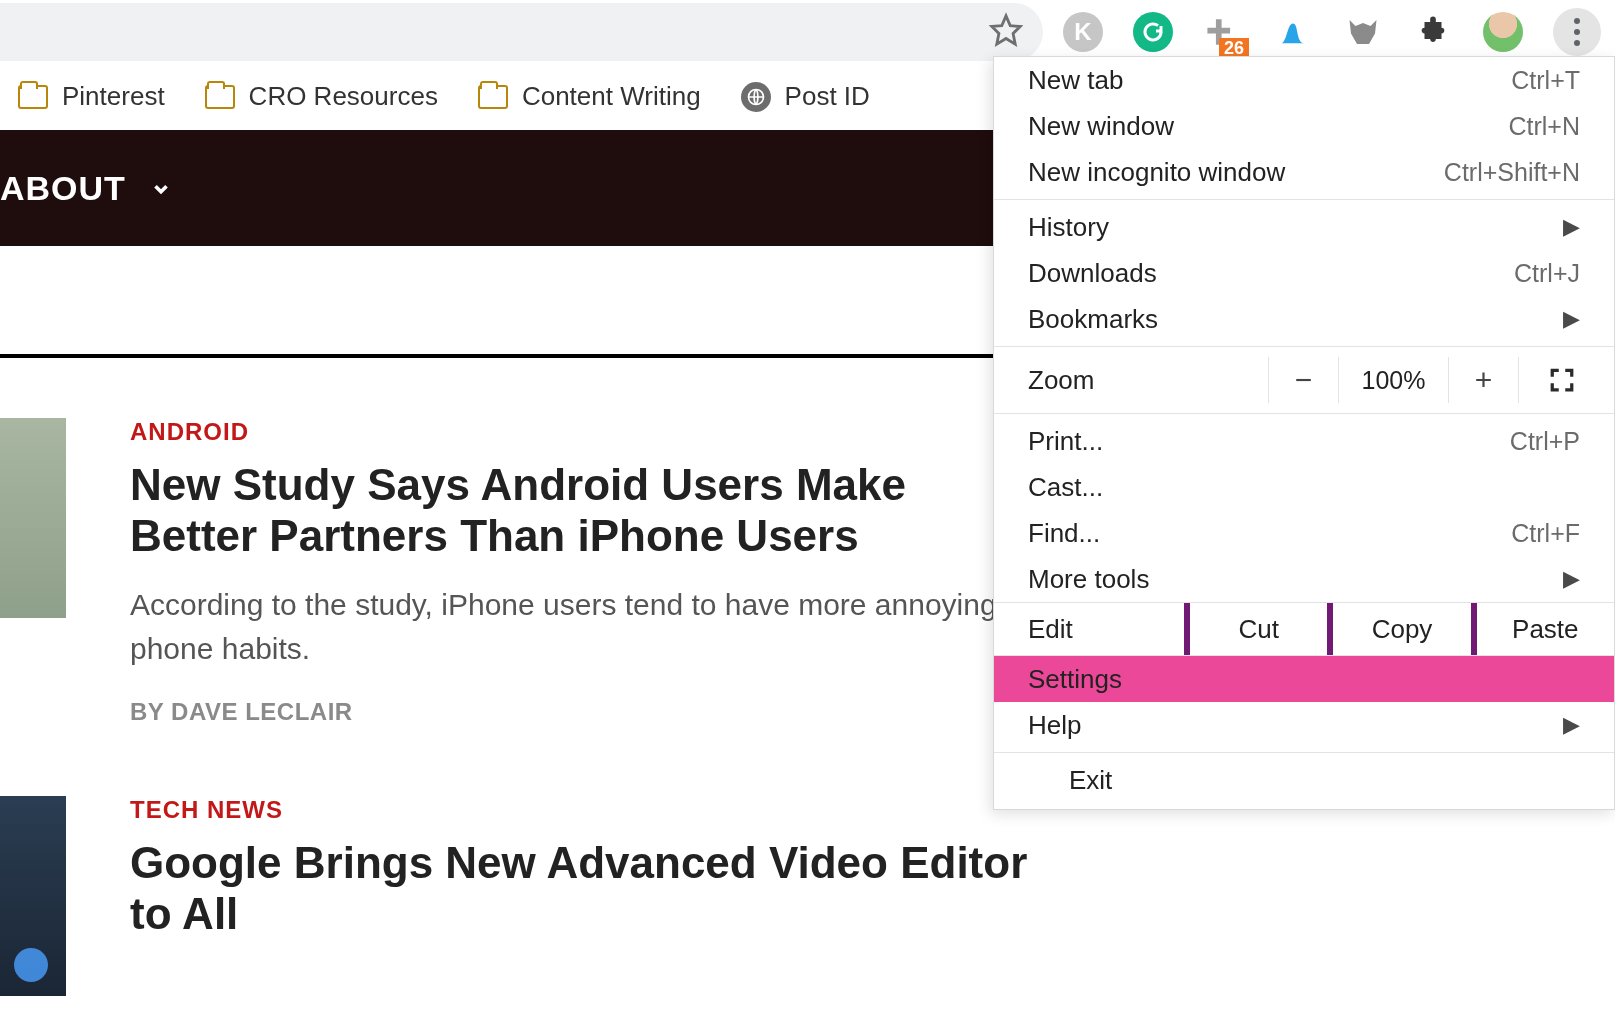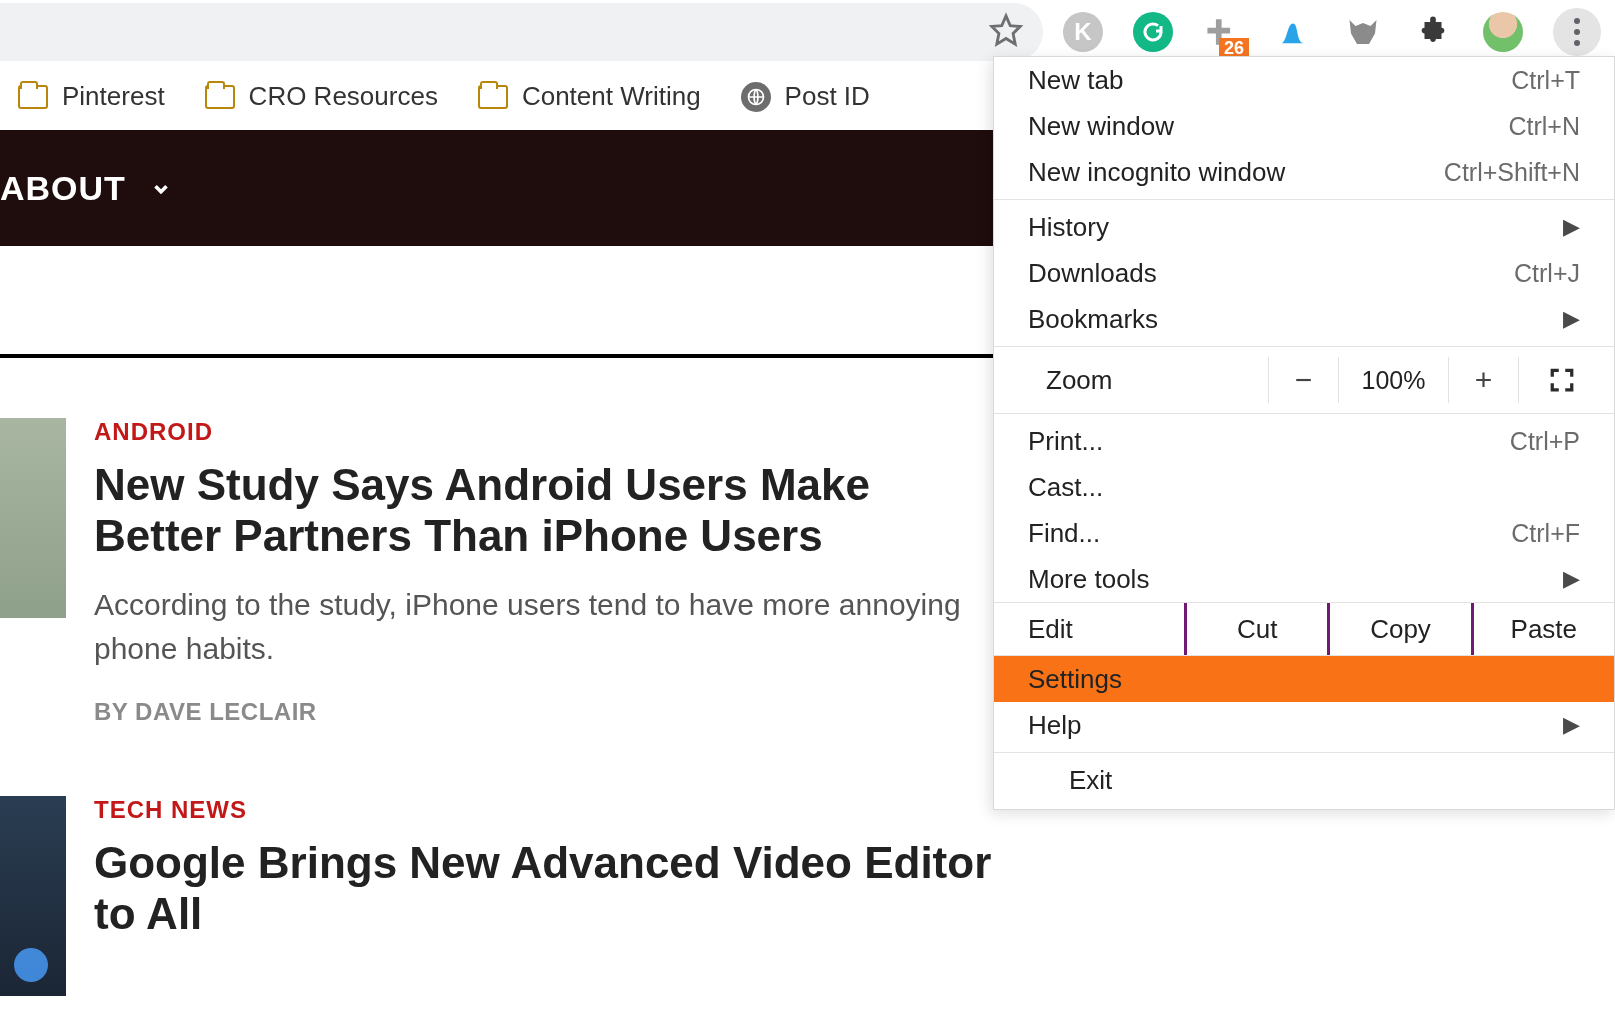--- a/index.html
+++ b/index.html
@@ -80,21 +80,21 @@
   .site-header .follow{margin-left:auto;display:flex;align-items:center;gap:18px;font-size:34px;font-weight:700;letter-spacing:1px;}
   .site-header .moon{width:46px;height:46px;}
 
   
   .under-header{
     height:112px;background:#fff;border-bottom:4px solid #000;
   }
 
   
   .feed{padding:60px 0 0 0;}
-  .article{display:flex;gap:28px;margin-bottom:70px;padding-left:0;}
+  .article{display:flex;gap:64px;margin-bottom:70px;padding-left:0;}
   .thumb{
     width:66px;height:200px;background:#cfcfcf;flex-shrink:0;
     background-size:cover;background-position:center;
   }
   .thumb.t1{background:linear-gradient(#a8b6a2,#8fa08a);}
   .thumb.t2{background:linear-gradient(#2a3d52,#1b2635);position:relative;}
   .thumb.t2::after{content:"";position:absolute;left:14px;bottom:14px;width:34px;height:34px;border-radius:50%;background:#4aa0ff;opacity:.8;}
   .article-body{max-width:980px;}
   .cat{color:#c31818;font-weight:800;font-size:24px;letter-spacing:1px;margin-bottom:14px;}
   .hl{font-size:44px;font-weight:800;line-height:1.15;margin-bottom:22px;max-width:900px;}
@@ -116,42 +116,42 @@
   }
   .chrome-menu .row{
     display:flex;align-items:center;justify-content:space-between;
     padding:8px 34px 8px 34px;
     height:46px;
   }
   .chrome-menu .row .lbl{white-space:nowrap;}
   .chrome-menu .row .hint{color:#6b6b6b;font-size:25px;}
   .chrome-menu .submenu-arrow{color:#4a4a4a;font-size:22px;}
   .chrome-menu hr{border:none;border-top:1px solid #e3e3e3;margin:4px 0;}
-  .chrome-menu .highlight{background:#f97316;}
+  .chrome-menu .highlight{background:#ec4899;}
   .zoom-row{
     display:flex;align-items:center;
-    padding:6px 10px 6px 52px;height:58px;
+    padding:6px 10px 6px 34px;height:58px;
   }
   .zoom-row .zlabel{flex:1;}
   .zoom-row .zgroup{display:flex;align-items:center;height:100%;}
   .zoom-row .zcell{
     width:70px;text-align:center;border-left:1px solid #e3e3e3;height:100%;
     display:flex;align-items:center;justify-content:center;font-size:30px;color:#444;
   }
   .zoom-row .zcell.val{width:110px;font-size:25px;color:#222;}
   .zoom-row .zcell.full{width:86px;}
   .edit-row{
     display:flex;align-items:center;height:54px;
     border-top:1px solid #e3e3e3;border-bottom:1px solid #e3e3e3;
   }
   .edit-row .cell{
     display:flex;align-items:center;justify-content:center;height:100%;color:#222;font-size:26px;
   }
   .edit-row .cell:first-child{justify-content:flex-start;padding-left:34px;width:190px;}
-  .edit-row .cell+.cell{border-left:3px solid #701a75;flex:1;}
+  .edit-row .cell+.cell{border-left:6px solid #701a75;flex:1;}
 
   
   svg{overflow:visible;}
 </style>
 </head>
 <body>
 
 <div class="browser-strip">
 
   <div class="addr-bar">

